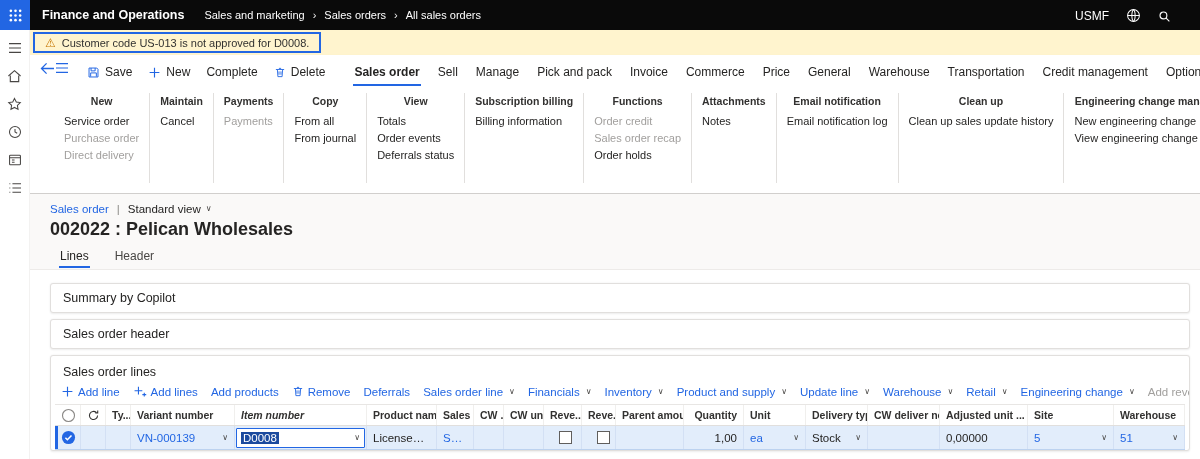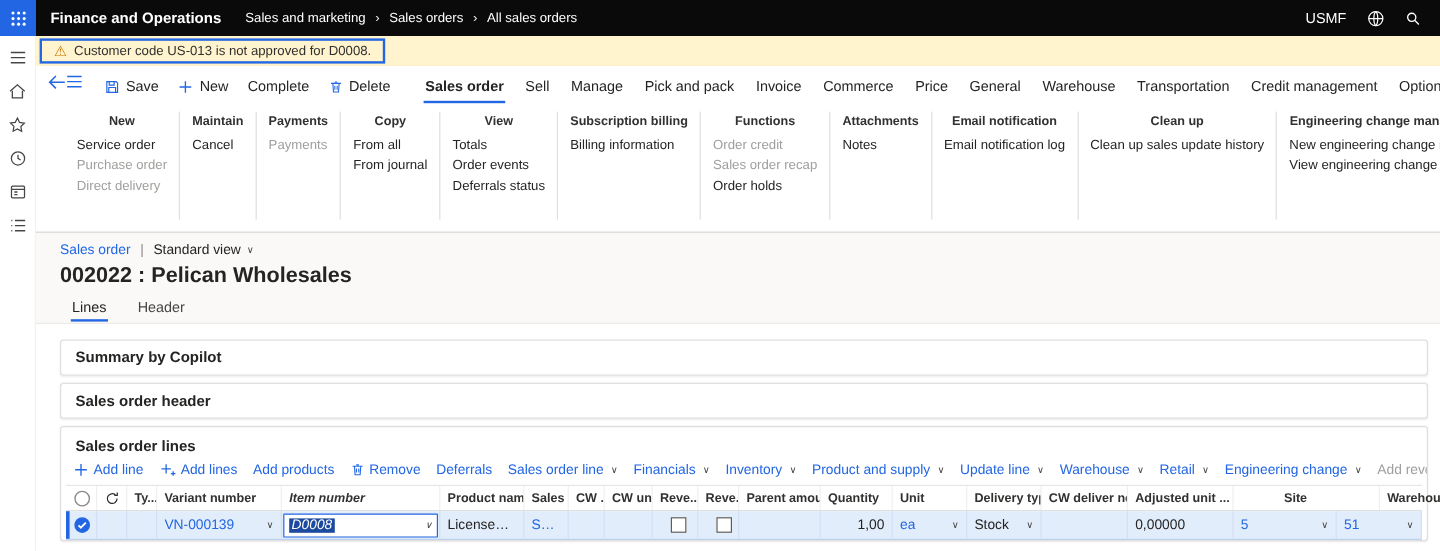--- a/index.html
+++ b/index.html
@@ -9,21 +9,21 @@
   .icw{display:inline-flex;align-items:center;justify-content:center;line-height:1}
 
   
   .topbar{position:absolute;top:0;left:0;right:0;height:30px;background:#0a0a0a;
     display:flex;align-items:center;color:#fff;z-index:5}
   .waffle{width:30px;height:30px;background:var(--accent);display:flex;align-items:center;justify-content:center;flex:0 0 30px}
   .apptitle{font-weight:bold;font-size:12.5px;padding:0 18px 0 12px;white-space:nowrap}
   .crumbs{display:flex;align-items:flex-start;gap:8px;font-size:11px;margin-left:2px}
   .crumb{cursor:pointer;white-space:nowrap}
   .crumb-sep{font-size:11px;opacity:.95}
-  .top-right{margin-left:auto;display:flex;align-items:center;gap:17px;padding-right:16px;font-size:12px}
+  .top-right{margin-left:auto;display:flex;align-items:flex-end;gap:17px;padding-right:29px;font-size:12px}
   .top-right .icw{color:#fff}
 
   
   .sidebar{position:absolute;top:30px;left:0;bottom:0;width:30px;background:#fff;
     display:flex;flex-direction:column;align-items:center;padding-top:9px;gap:10px;border-right:1px solid #f3f2f1;z-index:4}
   .side-btn{width:22px;height:18px;display:flex;align-items:center;justify-content:center;color:#484644}
 
   .main{position:absolute;left:30px;top:30px;right:0;bottom:0}
 
   
@@ -59,36 +59,36 @@
   .title{font-size:18px;font-weight:bold;margin-top:4px;color:#252423}
   .ptabs{display:flex;gap:6px;margin-top:7px}
   .ptab{font-size:12px;padding:2px 10px 7px;position:relative;cursor:pointer;color:#484644}
   .ptab.active{color:#252423}
   .ptab.active:after{content:"";position:absolute;left:9px;right:9px;bottom:2px;height:2.5px;background:var(--accent)}
 
   
   .content{padding:13px 10px 0 20px;background:#fff}
   .panel{border:1px solid #e1dfdd;border-radius:3px;background:#fff;margin-bottom:6px;
     box-shadow:0 0.5px 2px rgba(0,0,0,.08)}
-  .panel-h{font-size:12.5px;font-weight:bold;padding:7px 12px;cursor:pointer;color:#252423}
+  .panel-h{font-size:12.5px;font-weight:normal;padding:7px 12px;cursor:pointer;color:#252423}
   .panel.lines .panel-h{padding:9px 12px 5px}
 
   
   .toolbar{display:flex;align-items:center;gap:13px;padding:1px 8px 6px 10px;font-size:11.5px;white-space:nowrap;overflow:hidden}
   .titem{display:flex;align-items:center;gap:4px;color:var(--accent);padding:0}
   .titem .icw{color:var(--accent)}
   .titem .chev{margin-left:2px}
   .titem.dis,.titem.dis .icw,.titem.dis .chev{color:var(--disabled);cursor:default}
 
   
   .grid{margin:0 4px;border-top:1px solid #e8e6e4;font-size:11.5px}
   .ghead{display:flex;height:21px;border-bottom:1px solid #e1dfdd}
   .gh{padding:0 6px;font-weight:bold;font-size:10.5px;color:#323130;white-space:nowrap;overflow:hidden;
     border-right:1px solid #f0efed;display:flex;align-items:center;cursor:pointer;flex:0 0 auto}
-  .gh.right{justify-content:flex-start}
+  .gh.right{justify-content:flex-end}
   .grow{display:flex;height:24px;background:var(--row-bg);border-bottom:1px solid #bcd2ef;position:relative}
   .grow:before{content:"";position:absolute;left:0;top:0;bottom:0;width:3px;background:var(--accent);z-index:1}
   .gc{padding:0 6px;display:flex;align-items:center;border-right:1px solid #d3e0f4;
     overflow:hidden;white-space:nowrap;cursor:pointer;flex:0 0 auto}
   .gc.right{justify-content:flex-end}
   .gc.nopad{padding:0 1px}
   .gc .txt{overflow:hidden;text-overflow:ellipsis}
   .gc .link{color:var(--accent);overflow:hidden;text-overflow:ellipsis}
   .gc .chev{margin-left:auto;padding-left:3px}
   .cb{width:13px;height:13px;border:1px solid #605e5c;background:#fff;margin-left:9px;flex:0 0 auto}
@@ -467,21 +467,21 @@
             </div>
             <div class="gh" style="width: 62px;">
               <span>Delivery type</span>
             </div>
             <div class="gh" style="width: 72px;">
               <span>CW deliver now</span>
             </div>
             <div class="gh" style="width: 88px;">
               <span>Adjusted unit ...</span>
             </div>
-            <div class="gh" style="width: 86px; margin-left: 36px;">
+            <div class="gh" style="width: 86px;">
               <span>Site</span>
             </div>
             <div class="gh" style="width: 63px; flex: 1 0 auto;">
               <span>Warehouse</span>
             </div>
           </div>
         <div class="grow" id="grid-row">
             <div class="gc" style="width: 26px;">
               <span class="icw">
                 <svg width="15" height="15" viewBox="0 0 16 16">
@@ -489,21 +489,21 @@
                   <path d="M4.7 8.3l2.1 2.1 4.4-4.6" fill="none" stroke="#fff" stroke-width="1.6"></path>
                 </svg>
               </span>
             </div>
             <div class="gc" style="width: 25px;"></div>
             <div class="gc" style="width: 25px;"></div>
             <div class="gc" style="width: 104px;">
               <span class="link">VN-000139</span>
               <span class="chev">∨</span>
             </div>
-            <div class="gc nopad" style="width: 132px; font-style: italic;">
+            <div class="gc nopad" style="width: 132px;">
               <div class="editor">
                 <span class="selt">D0008</span>
                 <span class="chev">∨</span>
               </div>
             </div>
             <div class="gc" style="width: 70px;">
               <span class="txt">Licensed Hig...</span>
             </div>
             <div class="gc" style="width: 37px;">
               <span class="link">Spea...</span>

